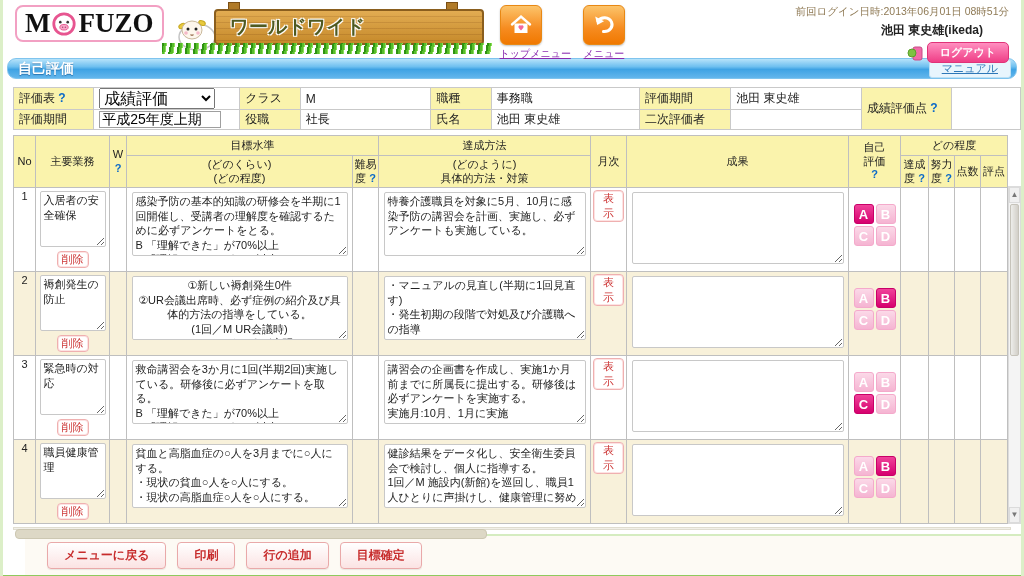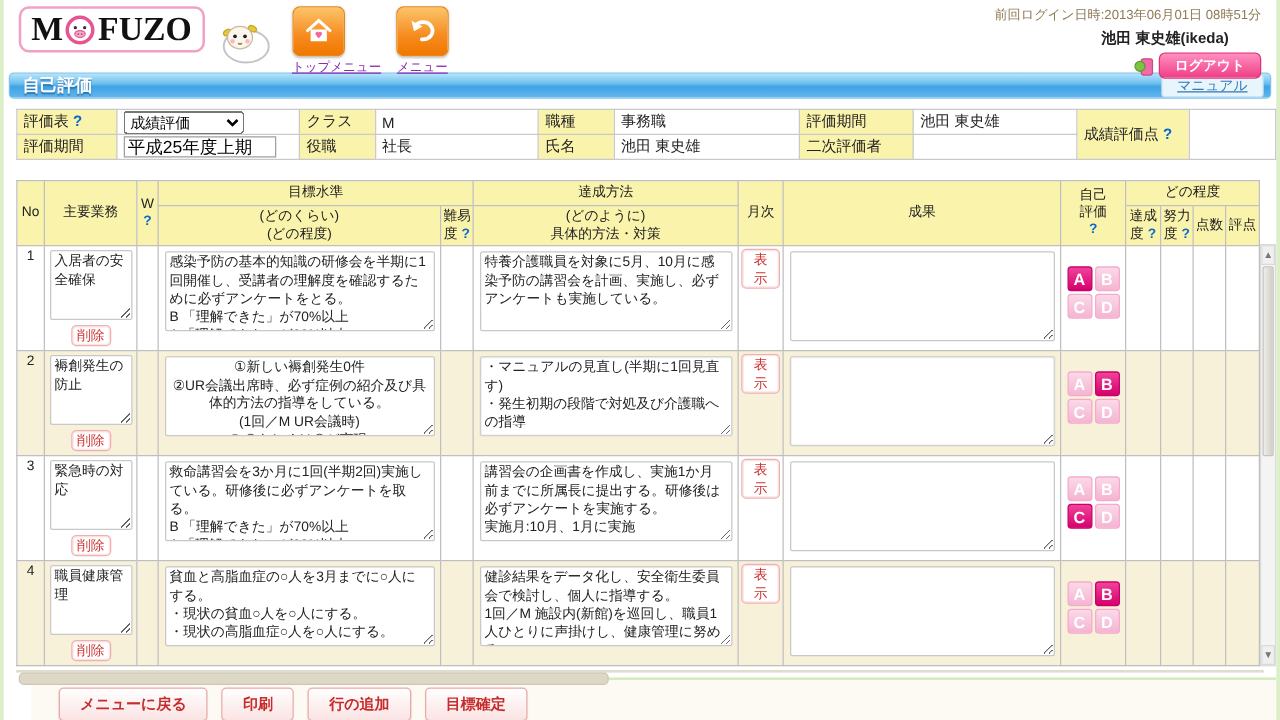--- a/index.html
+++ b/index.html
@@ -32,31 +32,31 @@
     background:linear-gradient(#FCC46A,#F68B1F 60%,#F07800);box-shadow:0 1px 2px rgba(0,0,0,.25);
     display:flex;align-items:center;justify-content:center;padding:0;}
   .hdr-btn-label{font-size:10px;color:#8A2BAF;text-decoration:underline;margin-top:2px;cursor:pointer;}
   .login-info{margin-left:auto;text-align:right;padding-right:4px;}
   .last-login{font-size:10.5px;color:#8F7A55;padding-left:28px;}
   .user-name{font-size:12px;font-weight:bold;color:#222;margin:3px 26px 3px 0;}
   .logout-row{display:flex;justify-content:flex-end;align-items:center;gap:4px;}
   .logout-btn{background:linear-gradient(#FF8FC0,#EF3E86);color:#fff;font-weight:bold;font-size:11px;
     padding:2px 12px;border-radius:5px;border:1px solid #E03278;cursor:pointer;}
   
-  .title-bar{margin:1px 4px 2px;height:23px;border-radius:4px;border:1px solid #7FC4EE;
+  .title-bar{margin:1px 4px 2px;height:23px;border-radius:9px;border:1px solid #7FC4EE;
     background:linear-gradient(#B7E3FA,#6FC0F0 40%,#3FA3E4 55%,#63B6EC);display:flex;align-items:center;}
   .title-text{color:#fff;font-weight:bold;font-size:14px;padding-left:10px;text-shadow:0 1px 1px rgba(0,60,120,.5);}
   .manual-btn{margin-left:auto;margin-right:5px;background:#E8F5FD;border:1px solid #BCE0F5;border-radius:3px;
     padding:1px 12px;font-size:11px;color:#2E78B8;text-decoration:underline;cursor:pointer;}
   
-  .fh{border-collapse:collapse;margin:6px 0 16px 10px;font-size:12px;}
+  .fh{border-collapse:collapse;margin:6px 0 5px 10px;font-size:12px;}
   .fh td{border:1px solid #C9C9C9;height:19px;padding:0 5px;background:#fff;white-space:nowrap;}
   .fh td.lbl{background:#FAF3AC;}
   .q{color:#0A69C8;font-weight:bold;}
-  .eval-select{font-size:12px;width:96px;}
+  .eval-select{font-size:16px;width:116px;}
   .period-input{font-size:14px;width:116px;border:1px solid #9F9F9F;height:15px;padding:0 2px;font-family:inherit;}
   .fh .c1{width:62px}.fh .c2{width:104px}.fh .c3{width:44px}.fh .c4{width:108px}
   .fh .c5{width:44px}.fh .c6{width:124px}.fh .c7{width:72px}.fh .c8{width:108px}
   .fh .c9{width:68px}.fh .c10{width:52px}
   
   .table-zone{display:flex;align-items:flex-start;padding-left:10px;}
   table.eval{border-collapse:collapse;table-layout:fixed;width:981px;font-size:11px;}
   table.eval th{background:#FAF3AC;border:1px solid #BFBFBF;font-weight:normal;padding:0 1px;text-align:center;line-height:1.25;}
   table.eval tr.h1 th{height:19px;}
   table.eval tr.h2 th{height:31px;}
@@ -126,20 +126,28 @@
         <ellipse cx="28" cy="10" rx="3.4" ry="2.2" fill="#E8C93E" stroke="#C7A820" transform="rotate(25 28 10)"></ellipse>
         <ellipse cx="18" cy="17" rx="10" ry="9" fill="#FDF6EC" stroke="#C9B89B"></ellipse>
         <circle cx="14" cy="16" r="1.5" fill="#222"></circle>
         <circle cx="22" cy="16" r="1.5" fill="#222"></circle>
         <circle cx="12" cy="20" r="1.8" fill="#F5B8C8"></circle>
         <circle cx="24" cy="20" r="1.8" fill="#F5B8C8"></circle>
         <path d="M16.5 21.5 Q18 23 19.5 21.5" stroke="#A0785A" fill="none" stroke-width="1.2"></path>
       </svg>
     </div>
 
+    <div class="sign-wrap">
+      <div class="post left"></div>
+      <div class="post right"></div>
+      <div class="wood-sign">
+        <span>ワールドワイド</span>
+      </div>
+      <div class="grass"></div>
+    </div>
 
     <div class="hdr-buttons">
       <div class="hdr-btn-block">
         <button class="hdr-btn">
           <svg width="24" height="24" viewBox="0 0 24 24">
             <path d="M3 11.5 L12 3.5 L21 11.5" stroke="#fff" stroke-width="2.4" fill="none" stroke-linecap="round"></path>
             <path d="M5.5 10.5 V20 H18.5 V10.5 Z" fill="#fff"></path>
             <path d="M12 17.5 C 9.4 15 8.6 13.4 10.2 12.5 C 11.3 11.9 12 12.9 12 12.9 C 12 12.9 12.7 11.9 13.8 12.5 C 15.4 13.4 14.6 15 12 17.5 Z" fill="#F2679E"></path>
           </svg>
         </button>

